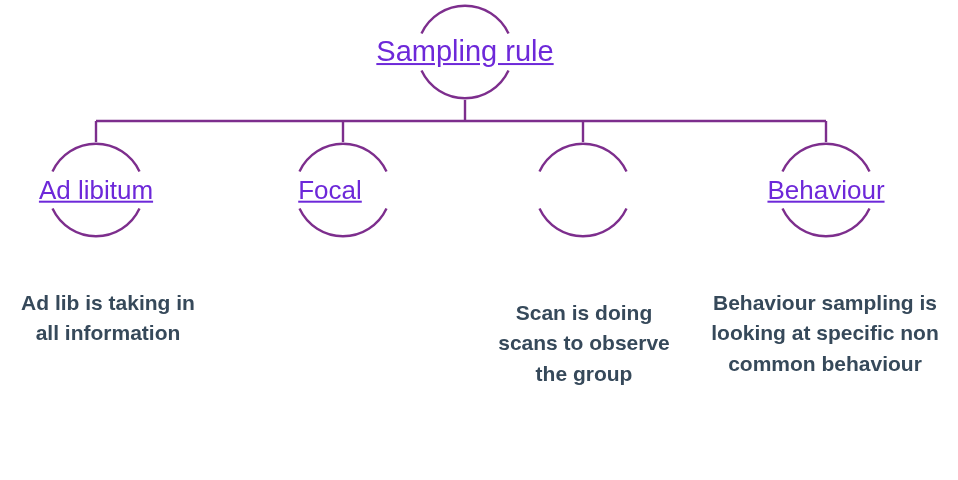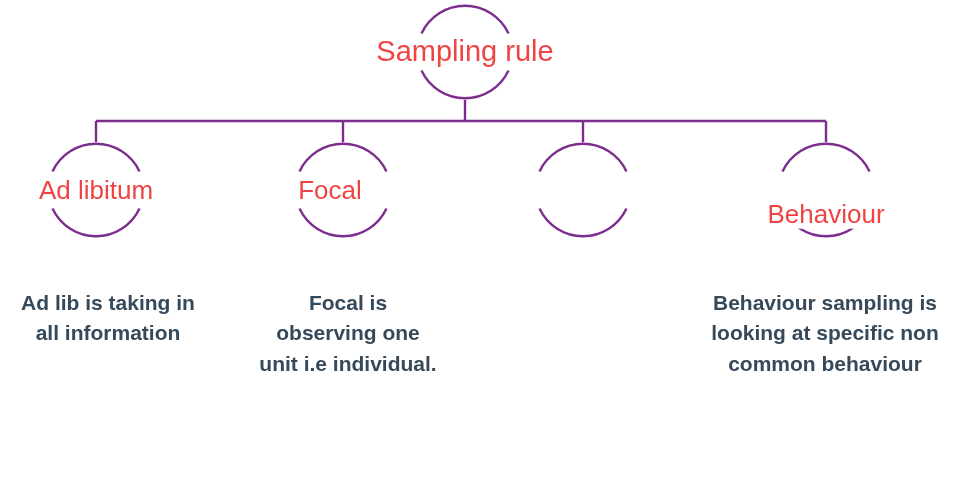--- a/index.html
+++ b/index.html
@@ -30,25 +30,26 @@
     position: absolute;
     transform: translate(-50%, -50%);
     display: flex;
     align-items: center;
     justify-content: center;
     white-space: nowrap;
   }
   .node-label {
     position: relative;
     z-index: 2;
-    color: #ef4444;
+    color: #6d28d9;
     background: #ffffff;
     padding: 0 9px;
     line-height: 1.1;
     font-weight: 400;
+    text-decoration: underline;
   }
   .node-root .node-label { font-size: 29px; }
   .node-child .node-label { font-size: 26px; }
 
   
   .desc {
     position: absolute;
     transform: translateX(-50%);
     text-align: center;
     color: #36495a;
@@ -97,24 +98,24 @@
 
   <div class="node node-child" style="left:96px; top:190px;text-align:center;">
     <span class="node-label">Ad libitum</span>
   </div>
 
   <div class="node node-child" style="left:330px; top:190px;">
     <span class="node-label">Focal</span>
   </div>
 
 
-  <div class="node node-child" style="left:826px; top:190px;margin-top:24px;">
+  <div class="node node-child" style="left:826px; top:190px;">
     <span class="node-label">Behaviour</span>
   </div>
 
   <div class="desc" style="left:108px; top:288px; width:178px;">Ad lib is taking in all information</div>
 
-  <div class="desc" style="left:348px; top:288px; width:184px;">Focal is observing one unit i.e individual.</div>
 
+  <div class="desc" style="left:584px; top:298px; width:172px;">Scan is doing scans to observe the group</div>
 
   <div class="desc" style="left:825px; top:288px; width:244px;">Behaviour sampling is looking at specific non common behaviour</div>
 
 </div>
 
 </body></html>

